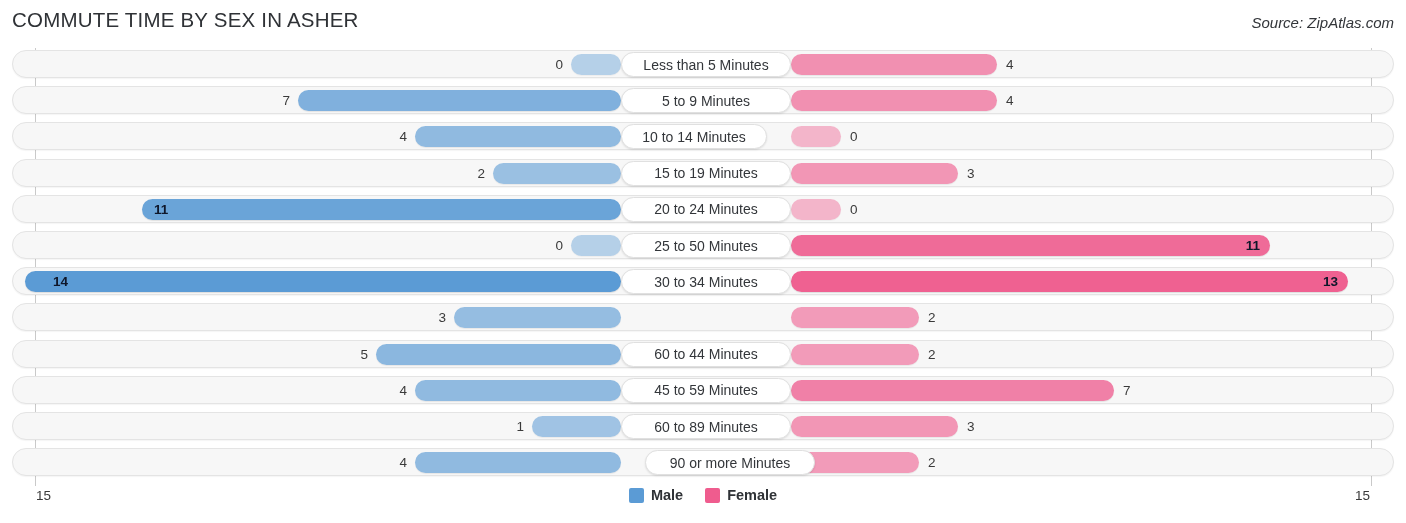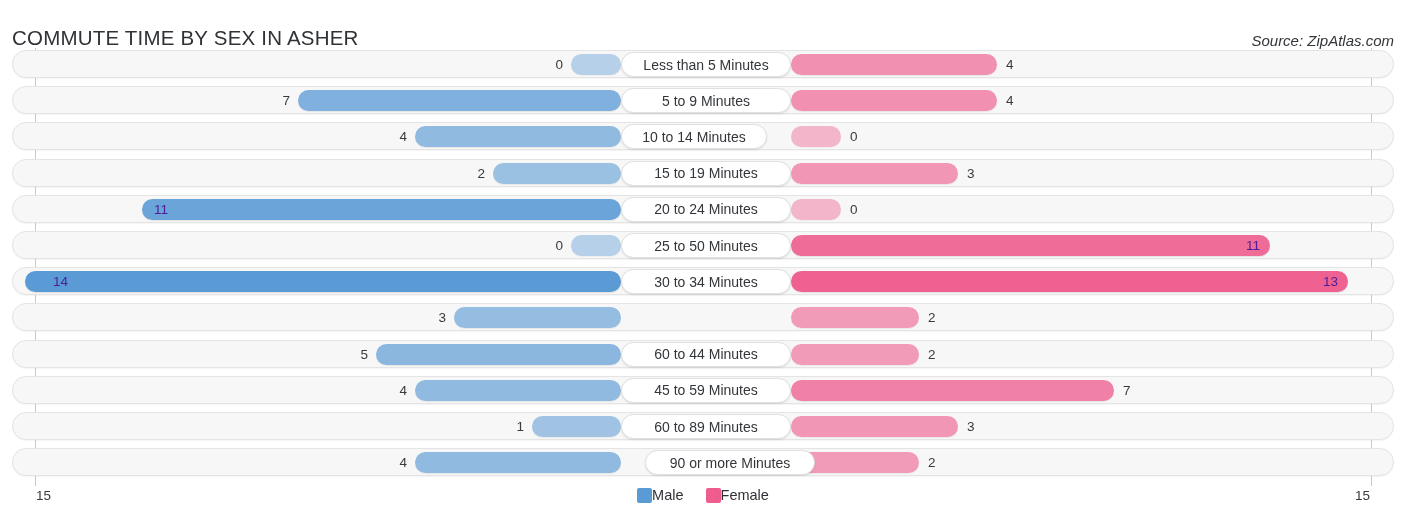--- a/index.html
+++ b/index.html
@@ -7,21 +7,21 @@
   body{
     width:1406px;height:523px;
     background:#ffffff;
     font-family:"Liberation Sans", sans-serif;
     color:#2b2b2b;
     overflow:hidden;
     position:relative;
   }
   
   .header{
-    position:absolute;left:0;top:18px;width:1406px;height:42px;
+    position:absolute;left:0;top:0;width:1406px;height:42px;
   }
   .chart-title{
     position:absolute;left:12px;top:8px;
     font-size:20.5px;letter-spacing:.2px;color:#2f3236;
     white-space:nowrap;
   }
   .source{
     position:absolute;right:12px;top:14px;
     font-size:15px;font-style:italic;color:#33363a;
     white-space:nowrap;
@@ -51,21 +51,21 @@
     box-shadow:0 1px 1px rgba(0,0,0,0.10);
   }
   .bar-male{background:#5b9bd5;}
   .bar-female{background:#ef5c8e;}
 
   .val{
     position:absolute;top:4px;
     font-size:13.5px;line-height:20px;
     color:#3a3a3a;white-space:nowrap;
   }
-  .val-inside{color:#4c1d95;}
+  .val-inside{color:#0f172a;font-weight:bold;}
   .val-left{text-align:right;}
   .val-right{text-align:left;}
 
   .cat-pill{
     position:absolute;top:1px;height:25px;
     background:#ffffff;
     border:1px solid #e0e0e0;
     border-radius:13px;
     box-shadow:0 1px 2px rgba(0,0,0,0.10);
     display:flex;align-items:center;justify-content:center;
@@ -78,21 +78,21 @@
   }
   .tick{
     position:absolute;top:4px;font-size:13.5px;color:#3a3a3a;
   }
   .tick-left{left:36px;}
   .tick-right{right:36px;}
   .legend{
     position:absolute;left:0;top:3px;width:1406px;
     display:flex;align-items:center;justify-content:center;gap:22px;
   }
-  .legend-item{display:flex;align-items:center;}
+  .legend-item{display:flex;align-items:center;gap:7px;font-weight:bold;}
   .swatch{width:15px;height:15px;border-radius:2px;display:block;}
   .legend-label{font-size:14.5px;color:#2f3236;}
 </style>
 </head>
 <body>
 
 <div class="header">
   <div class="chart-title">COMMUTE TIME BY SEX IN ASHER</div>
   <div class="source">Source: ZipAtlas.com</div>
 </div>

